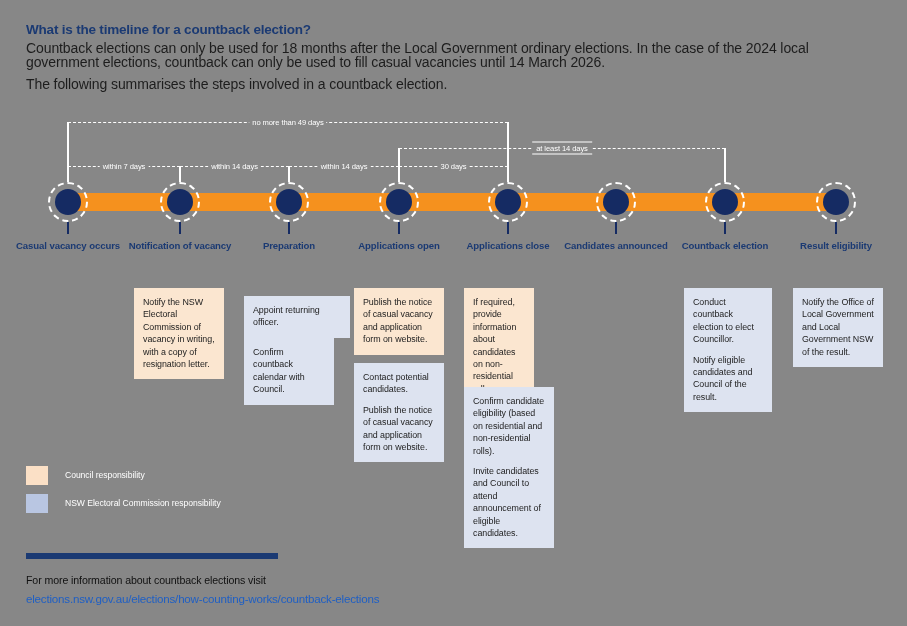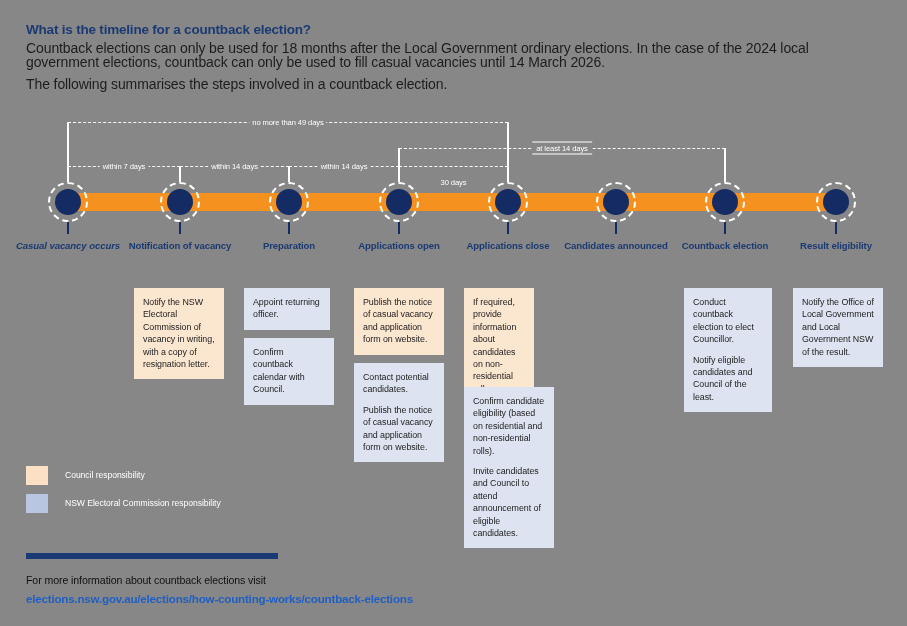--- a/index.html
+++ b/index.html
@@ -203,21 +203,21 @@
     margin-bottom: 15px;
   }
   .footer-text {
     font-size: 10.6px;
     color: #111111;
     margin: 0 0 3px 0;
     letter-spacing: -0.1px;
   }
   .footer-link {
     font-size: 11.6px;
-    font-weight: bold;
+    font-weight: normal;
     color: #1f5fc4;
     letter-spacing: -0.2px;
     text-decoration: none;
     display: inline-block;
   }
 </style>
 </head>
 <body>
 
 <div id="page">
@@ -237,30 +237,30 @@
         <div class="stem-up" style="left: 399px; top: 48px; height: 34px;"></div>
         <div class="stem-up" style="left: 508px; top: 22px; height: 60px;"></div>
         <div class="stem-up" style="left: 725px; top: 48px; height: 34px;"></div>
         <div class="meas" style="left: 68px; top: 66px; width: 112px;"></div>
         <div class="meas-label" style="left: 124px; top: 66px;">within 7 days</div>
         <div class="meas" style="left: 180px; top: 66px; width: 109px;"></div>
         <div class="meas-label" style="left: 234.5px; top: 66px;">within 14 days</div>
         <div class="meas" style="left: 289px; top: 66px; width: 110px;"></div>
         <div class="meas-label" style="left: 344px; top: 66px;">within 14 days</div>
         <div class="meas" style="left: 399px; top: 66px; width: 109px;"></div>
-        <div class="meas-label" style="left: 453.5px; top: 66px; margin-top: 16px;">30 days</div>
+        <div class="meas-label" style="left: 453.5px; top: 66px;">30 days</div>
         <div class="meas" style="left: 68px; top: 22px; width: 440px;"></div>
         <div class="meas-label" style="left: 288px; top: 22px;">no more than 49 days</div>
         <div class="meas" style="left: 399px; top: 48px; width: 326px;"></div>
         <div class="meas-label boxed" style="left: 562px; top: 48px;">at least 14 days</div>
         <div class="node" style="left: 68px;">
           <div class="core"></div>
         </div>
         <div class="stem-down" style="left: 68px;"></div>
-        <div class="node-caption" style="left: 68px; font-style: italic;">Casual vacancy occurs</div>
+        <div class="node-caption" style="left: 68px;">Casual vacancy occurs</div>
         <div class="node" style="left: 180px;">
           <div class="core"></div>
         </div>
         <div class="stem-down" style="left: 180px;"></div>
         <div class="node-caption" style="left: 180px;">Notification of vacancy</div>
         <div class="node" style="left: 289px;">
           <div class="core"></div>
         </div>
         <div class="stem-down" style="left: 289px;"></div>
         <div class="node-caption" style="left: 289px;">Preparation</div>
@@ -289,21 +289,21 @@
         </div>
         <div class="stem-down" style="left: 836px;"></div>
         <div class="node-caption" style="left: 836px;">Result eligibility</div>
       </div>
   </div>
 
   <div class="cards" id="cards-container">
       <div class="card council" style="left: 134px; top: 0px; width: 90px;">
         <p>Notify the NSW Electoral Commission of vacancy in writing, with a copy of resignation letter.</p>
       </div>
-      <div class="card nswec" style="left: 244px; top: 0px; width: 86px;">
+      <div class="card nswec" style="left: 244px; top: 8px; width: 106px;">
         <p>Appoint returning officer.</p>
       </div>
       <div class="card nswec" style="left: 244px; top: 50px; width: 90px;">
         <p>Confirm countback calendar with Council.</p>
       </div>
       <div class="card council" style="left: 354px; top: 0px; width: 90px;">
         <p>Publish the notice of casual vacancy and application form on website.</p>
       </div>
       <div class="card nswec" style="left: 354px; top: 75px; width: 90px;">
         <p>Contact potential candidates.</p>
@@ -311,21 +311,21 @@
       </div>
       <div class="card council" style="left: 464px; top: 0px; width: 70px;">
         <p>If required, provide information about candidates on non-residential roll.</p>
       </div>
       <div class="card nswec" style="left: 464px; top: 99px; width: 90px;">
         <p>Confirm candidate eligibility (based on residential and non-residential rolls).</p>
         <p>Invite candidates and Council to attend announcement of eligible candidates.</p>
       </div>
       <div class="card nswec" style="left: 684px; top: 0px; width: 88px;">
         <p>Conduct countback election to elect Councillor.</p>
-        <p>Notify eligible candidates and Council of the least.</p>
+        <p>Notify eligible candidates and Council of the result.</p>
       </div>
       <div class="card nswec" style="left: 793px; top: 0px; width: 90px;">
         <p>Notify the Office of Local Government and Local Government NSW of the result.</p>
       </div>
     </div>
 
   <div class="legend" id="legend-container">
       <div class="legend-row">
         <div class="legend-swatch council" style="background: rgb(251, 224, 198);"></div>
         <div class="legend-text">Council responsibility</div>

